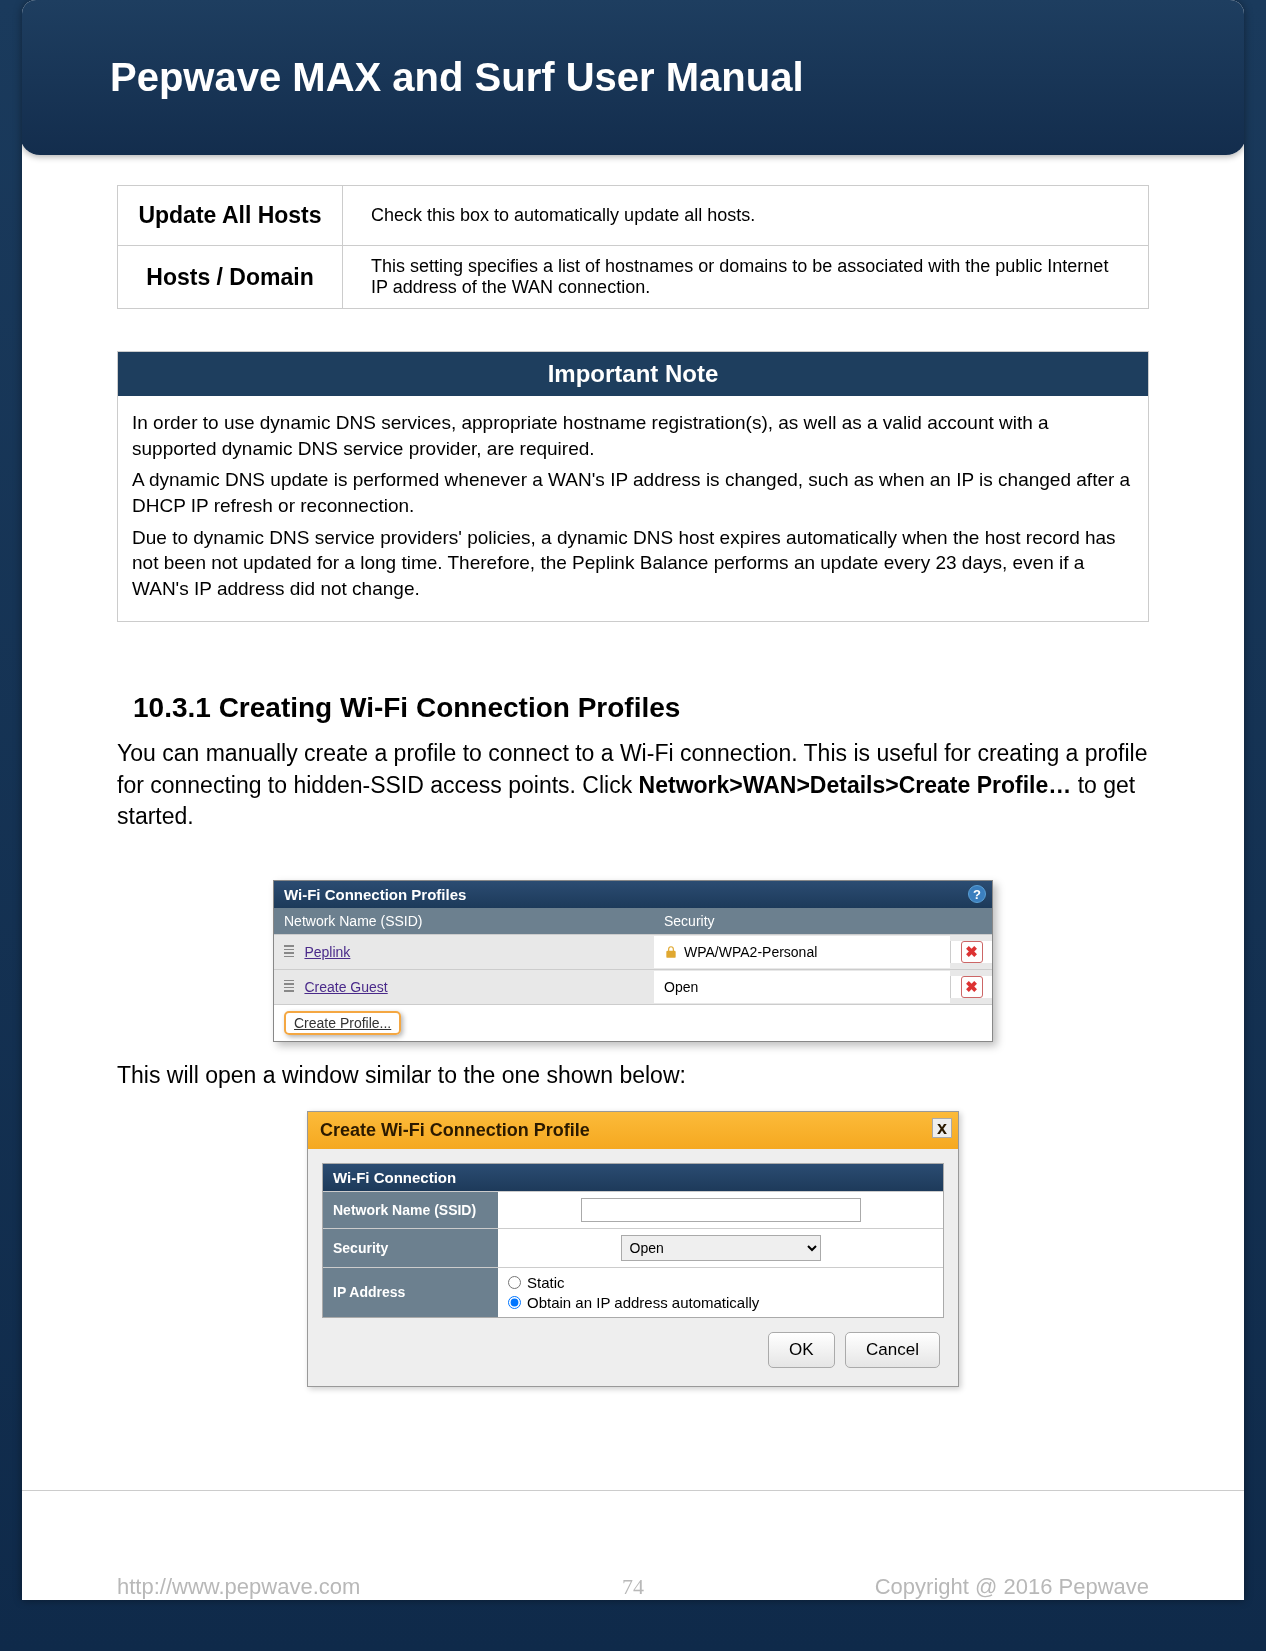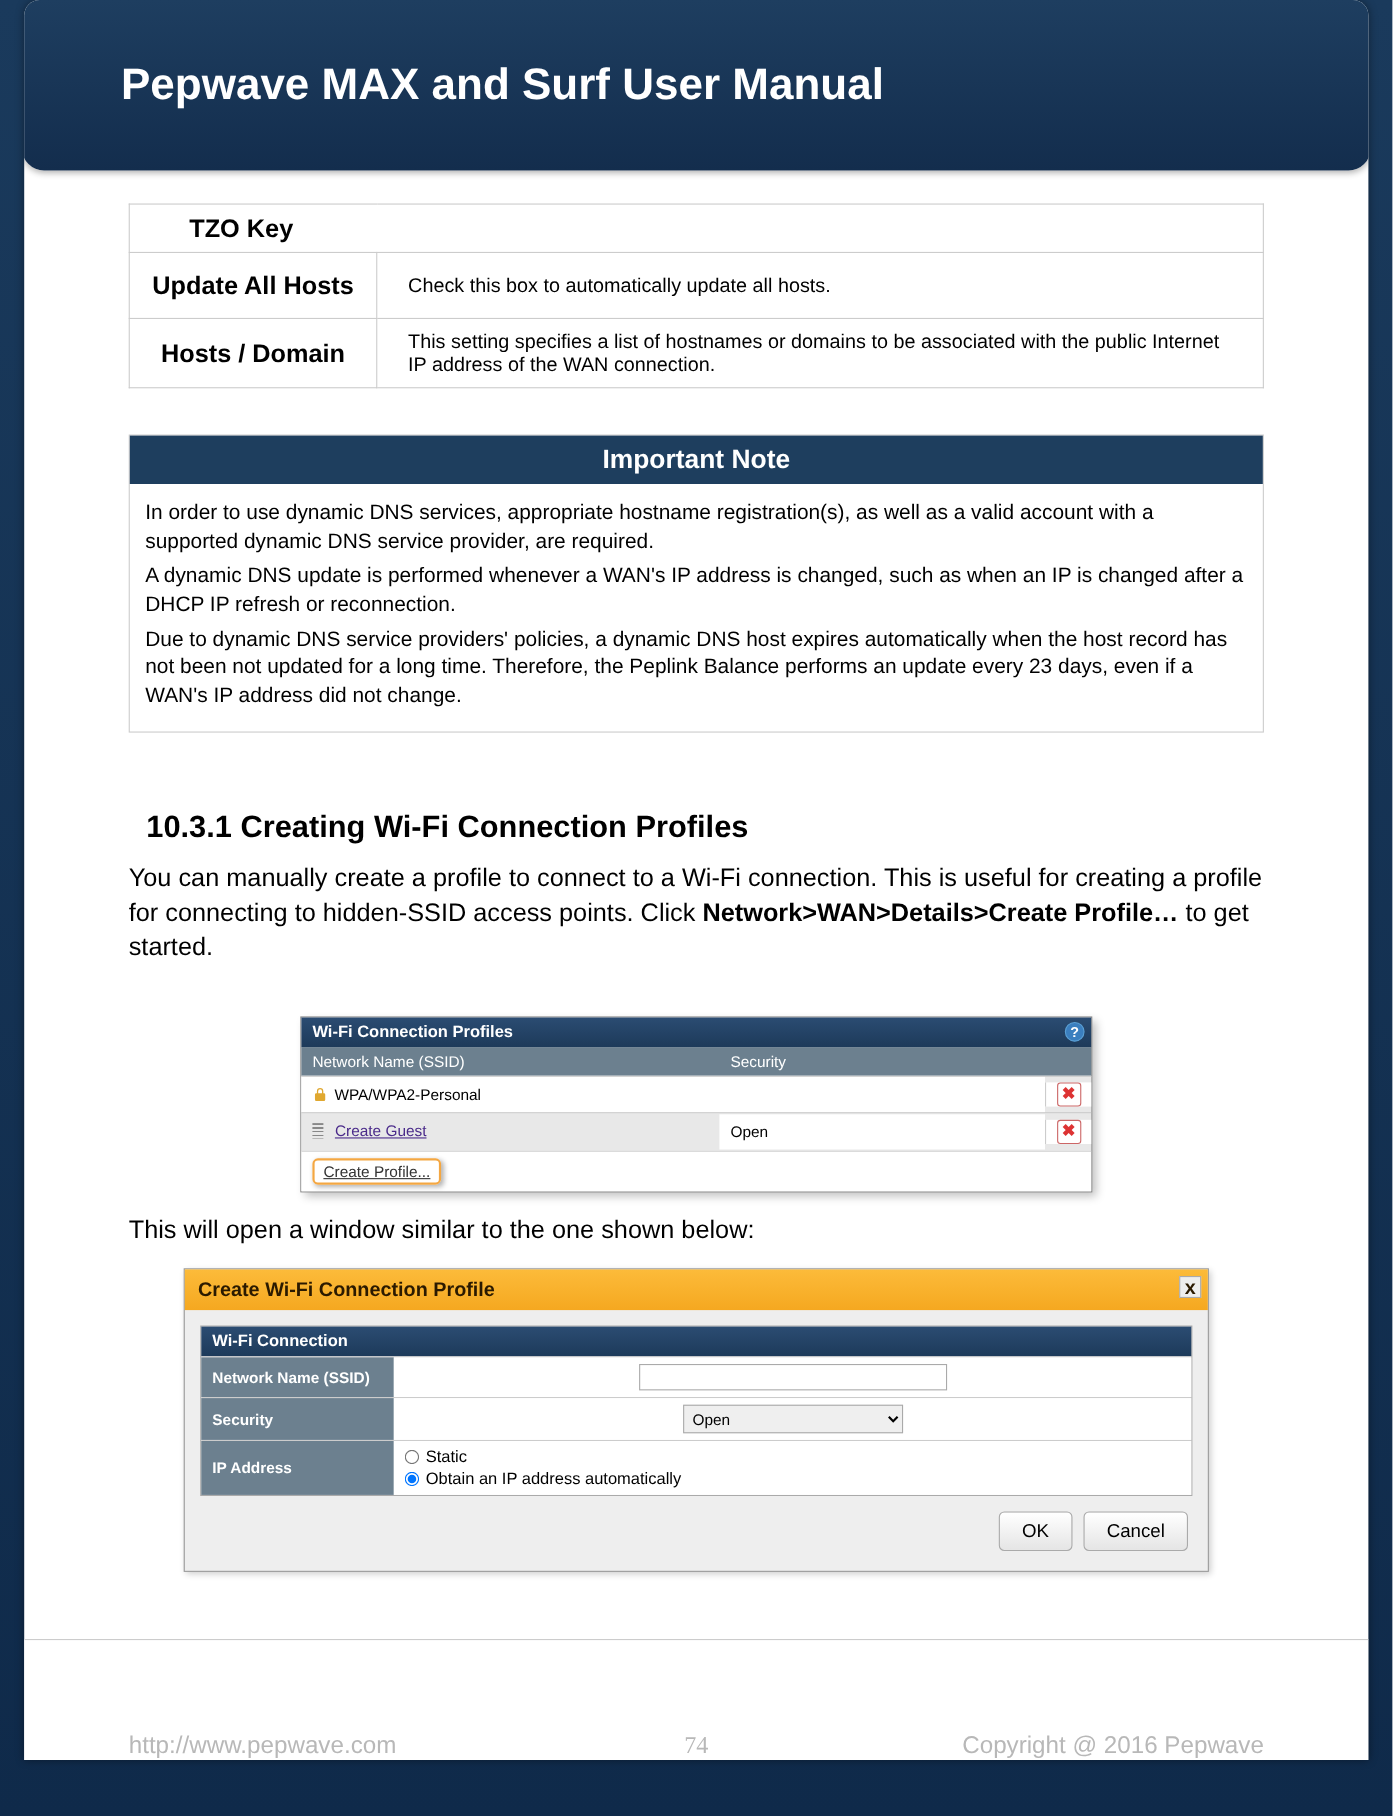--- a/index.html
+++ b/index.html
@@ -77,21 +77,21 @@
   .shot1-row .c3 { flex:0 0 42px; text-align:center; background:#fff; border-left:1px solid #ccc;}
   .del-btn { display:inline-block; width:22px; height:22px; border:1px solid #c66; border-radius:3px; background:#fff; color:#d33; font-weight:bold; line-height:20px; font-size:15px; cursor:pointer;}
   .lock-icon { display:inline-block; width:14px; height:14px; }
   .lock-icon svg { width:14px; height:14px;}
   .create-row { background:#fff; border-top:1px solid #ccc; padding:6px 10px;}
   .create-btn { display:inline-block; border:2px solid #f4a742; border-radius:5px; padding:2px 8px; color:#333; font-size:14px; text-decoration:underline; box-shadow: 2px 2px 5px rgba(0,0,0,.3); cursor:pointer;}
 
   .sec-text2 { font-size:23px; margin-top: 20px; }
 
   
-  .shot2 { width: 932px; margin: 22px auto 0 auto; border:1px solid #999; background:#eee; box-shadow: 2px 2px 6px rgba(0,0,0,.2);}
+  .shot2 { width: 652px; margin: 22px auto 0 auto; border:1px solid #999; background:#eee; box-shadow: 2px 2px 6px rgba(0,0,0,.2);}
   .shot2-titlebar { background: linear-gradient(to bottom,#fcbb3a,#f5a820); padding:8px 12px; position:relative;}
   .shot2-titlebar span { color:#2b1a00; font-weight:bold; font-size:18px;}
   .shot2-close { position:absolute; right:6px; top:6px; width:20px; height:20px; border:1px solid #aaa; background:#eee; text-align:center; line-height:18px; font-size:13px; color:#666; cursor:pointer;}
   .shot2-pad { padding: 14px; }
   .shot2-inner { border:1px solid #aaa; }
   .shot2-inner-header { background: linear-gradient(to bottom,#2b4c72,#1d3a5a); color:#fff; font-weight:bold; font-size:15px; padding:5px 10px;}
   .form-row { display:flex; border-top:1px solid #ccc; }
   .form-row:first-of-type { border-top:none;}
   .form-label { flex:0 0 175px; background:#6c808f; color:#fff; font-size:14px; padding:8px 10px; font-weight:bold; display:flex; align-items:center;}
   .form-field { flex:1; background:#fff; padding:6px 10px; font-size:15px; display:flex; flex-direction:column; justify-content:center; gap:3px;}
@@ -125,23 +125,20 @@
 <div class="page-outer">
   <div class="page-inner">
     <div class="header-band">
       <div class="header-title">Pepwave MAX and Surf User Manual</div>
     </div>
 
     <div class="content">
 
       <table class="tbl1">
         <tbody>
-            <tr class="tzo-row">
-          <td colspan="2" style="padding-left:54px;">TZO Key</td>
-        </tr>
         <tr>
           <td class="label-cell">Update All Hosts</td>
           <td>Check this box to automatically update all hosts.</td>
         </tr>
         <tr>
           <td class="label-cell">Hosts / Domain</td>
           <td>This setting specifies a list of hostnames or domains to be associated with the public Internet IP address of the WAN connection.</td>
         </tr>
       </tbody>
         </table>
@@ -163,20 +160,24 @@
       <div class="shot1">
         <div class="shot1-header">
           <span>Wi-Fi Connection Profiles</span>
           <span class="help-circle">?</span>
         </div>
         <div class="shot1-cols">
           <div class="c1">Network Name (SSID)</div>
           <div class="c2">Security</div>
         </div>
         <div class="shot1-row">
+          <div class="c1">
+            <span class="drag-handle"></span>
+            <a href="#">Peplink</a>
+          </div>
           <div class="c2">
             <span class="lock-icon">
               <svg viewBox="0 0 24 24">
                   <path fill="#e0a830" d="M12 2a5 5 0 00-5 5v3H6a2 2 0 00-2 2v8a2 2 0 002 2h12a2 2 0 002-2v-8a2 2 0 00-2-2h-1V7a5 5 0 00-5-5zm-3 5a3 3 0 116 0v3H9V7z"></path>
                 </svg>
             </span>
             <span>WPA/WPA2-Personal</span>
           </div>
           <div class="c3"><span class="del-btn">✖</span></div>
         </div>

